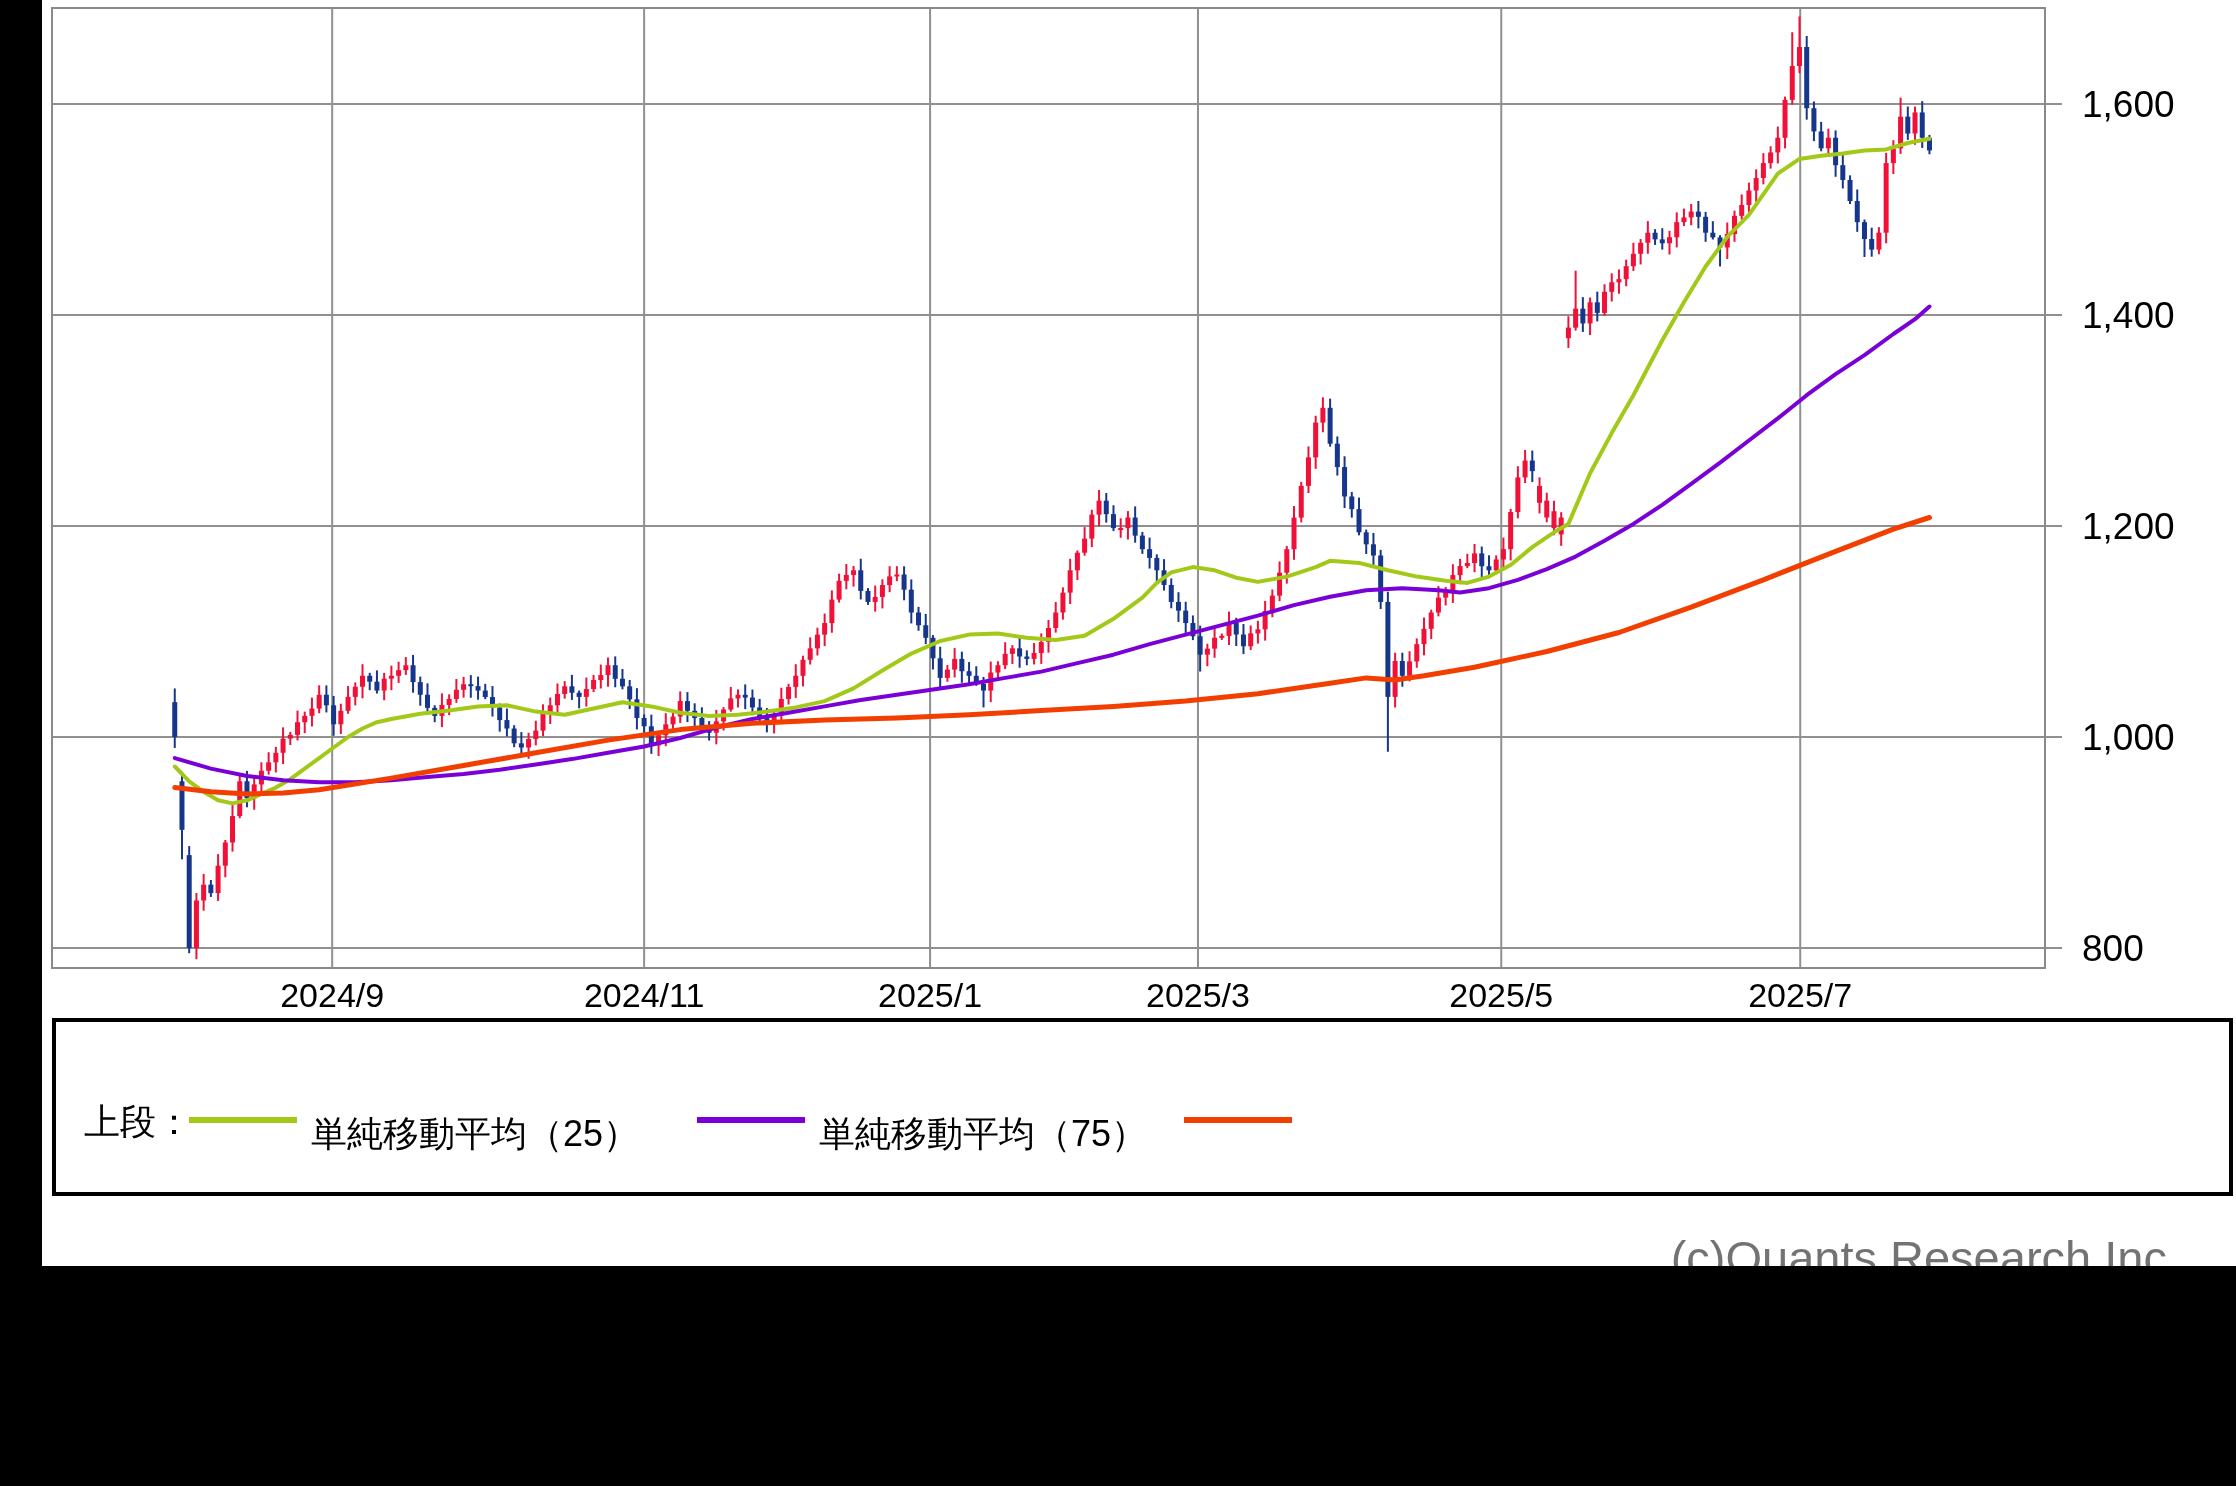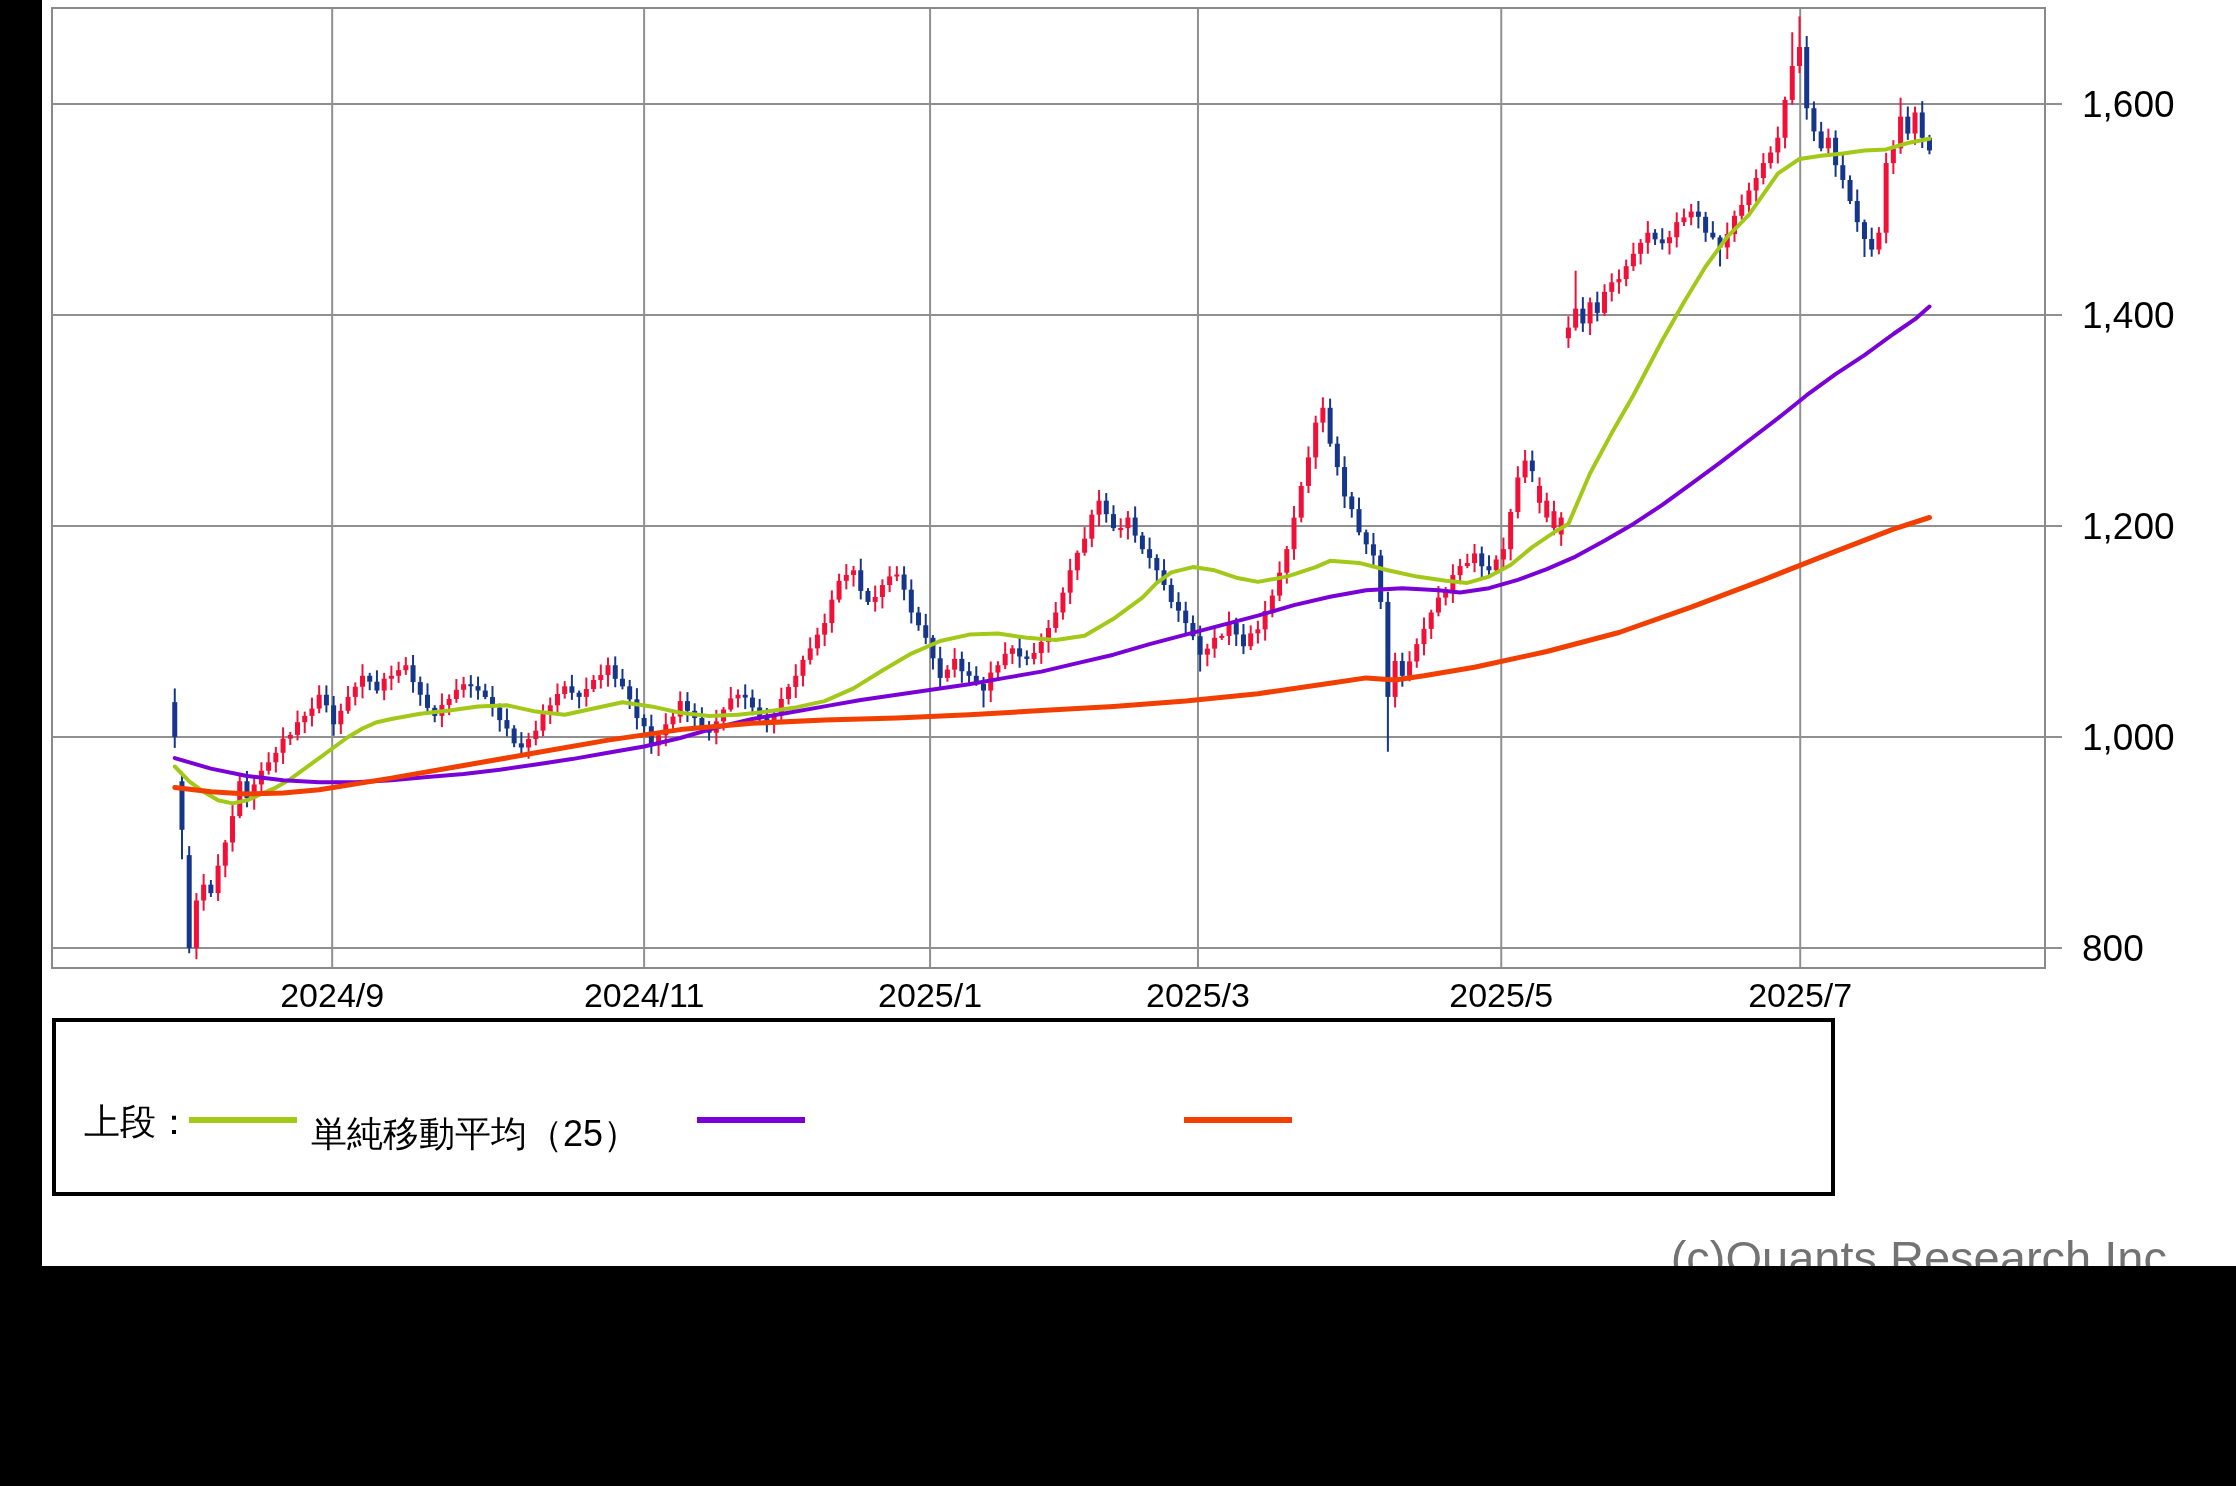--- a/index.html
+++ b/index.html
@@ -1,20 +1,20 @@
 <!DOCTYPE html>
 <html><head>
 <meta charset="utf-8">
 <style>
   html,body{margin:0;padding:0;background:#000;}
   #screen{position:relative;width:2236px;height:1486px;background:#000;overflow:hidden;
           font-family:"Liberation Sans","DejaVu Sans",sans-serif;}
   .white-bg{position:absolute;left:42px;top:0;width:2194px;height:1266px;background:#ffffff;z-index:0;}
   #chart-svg{position:absolute;left:0;top:0;z-index:1;}
-  .legend{position:absolute;left:52px;top:1018px;width:1783px;height:178px;background:#fff;
+  .legend{position:absolute;left:52px;top:1018px;width:2181px;height:178px;background:#fff;
           border:4px solid #000;box-sizing:border-box;z-index:2;}
   .legend-prefix{position:absolute;left:28px;top:76px;font-size:36px;color:#000;}
   .legend-label{position:absolute;top:88px;font-size:36px;color:#000;white-space:nowrap;}
   .swatch{position:absolute;top:95px;width:108px;height:6px;background:#888;}
   .swatch.s0{left:133px;}
   .label.l0{left:255px;}
   .swatch.s1{left:641px;}
   .label.l1{left:763px;}
   .swatch.s2{left:1128px;}
   .label.l2{left:1250px;}
@@ -1038,18 +1038,19 @@
       <polyline points="174.8,766.5 189.2,781.3 203.6,791.8 218.1,800.3 232.5,803.4 247.0,800.3 261.4,793.9 275.9,787.6 290.3,779.2 304.7,768.6 319.2,758.1 333.6,747.5 348.1,737.0 362.5,728.5 376.9,722.2 391.4,719.0 420.3,713.8 449.2,710.6 478.0,706.4 506.9,705.3 535.8,711.6 564.7,714.8 593.6,708.5 622.5,702.2 651.3,706.4 680.2,712.7 709.1,715.9 738.0,714.8 766.9,711.6 795.8,707.4 824.6,701.1 853.5,688.4 882.4,670.5 911.3,653.6 940.2,641.0 969.1,634.6 998.0,633.6 1026.8,637.8 1055.7,639.9 1084.6,635.7 1113.5,618.8 1142.4,597.7 1156.8,582.9 1171.3,572.4 1192.9,567.1 1214.6,570.3 1236.2,577.7 1257.9,581.9 1286.8,576.6 1315.7,567.1 1330.1,560.8 1359.0,562.9 1387.9,570.3 1416.8,576.6 1445.7,580.8 1467.3,582.9 1489.0,576.6 1510.6,565.0 1532.3,547.1 1554.0,532.3 1568.4,523.9 1590.1,473.2 1611.7,433.1 1633.4,395.2 1662.3,340.3 1683.9,302.3 1705.6,266.5 1727.3,236.9 1748.9,214.8 1777.8,173.6 1799.5,158.9 1821.1,155.7 1842.8,153.6 1864.5,150.4 1886.1,149.4 1907.8,143.0 1929.5,138.8" fill="none" stroke="#a2c818" stroke-width="4" stroke-linejoin="round" stroke-linecap="round"></polyline>
       <polyline points="174.8,758.1 210.9,768.6 247.0,776.0 283.1,780.2 319.2,782.3 355.3,782.3 391.4,780.2 427.5,777.1 463.6,773.9 499.7,769.7 535.8,764.4 571.9,759.1 608.0,752.8 644.1,746.5 680.2,738.0 716.3,727.5 752.4,719.0 788.5,712.7 824.6,706.4 860.8,700.0 896.9,694.8 933.0,689.5 969.1,684.2 1005.2,677.9 1041.3,671.6 1077.4,663.1 1113.5,654.7 1149.6,644.1 1185.7,634.6 1221.8,625.1 1257.9,615.6 1294.0,605.1 1330.1,596.7 1366.2,590.3 1402.3,588.2 1438.4,590.3 1460.1,592.4 1489.0,588.2 1517.9,579.8 1546.8,569.2 1575.6,556.6 1604.5,540.7 1633.4,523.9 1662.3,504.9 1691.2,483.8 1720.1,462.7 1748.9,440.5 1777.8,418.4 1806.7,395.2 1835.6,374.1 1864.5,355.1 1893.4,334.0 1915.0,319.2 1929.5,306.5" fill="none" stroke="#7a00d8" stroke-width="4" stroke-linejoin="round" stroke-linecap="round"></polyline>
       <polyline points="174.8,787.6 210.9,791.8 247.0,793.9 283.1,792.9 319.2,789.7 391.4,778.1 463.6,765.5 535.8,752.8 608.0,740.1 680.2,729.6 752.4,723.3 824.6,720.1 896.9,718.0 969.1,714.8 1041.3,710.6 1113.5,706.4 1185.7,701.1 1257.9,693.7 1330.1,683.2 1366.2,677.9 1395.1,680.0 1424.0,675.8 1474.5,667.3 1546.8,651.5 1619.0,632.5 1691.2,607.2 1763.4,579.8 1835.6,551.3 1893.4,529.1 1929.5,517.5" fill="none" stroke="#f23f00" stroke-width="5" stroke-linejoin="round" stroke-linecap="round"></polyline>
     </svg>
 
   <div class="legend">
     <span class="legend-prefix">上段：</span>
     <span class="swatch s0" style="background: rgb(162, 200, 24);"></span>
     <span class="legend-label label l0">単純移動平均（25）</span>
     <span class="swatch s1" style="background: rgb(122, 0, 216);"></span>
+    <span class="legend-label label l1">単純移動平均（75）</span>
     <span class="swatch s2" style="background: rgb(242, 63, 0);"></span>
   </div>
 
   <div class="copyright">(c)Quants Research Inc.</div>
   <div class="black-band"></div>
 </div>
 
 </body></html>

